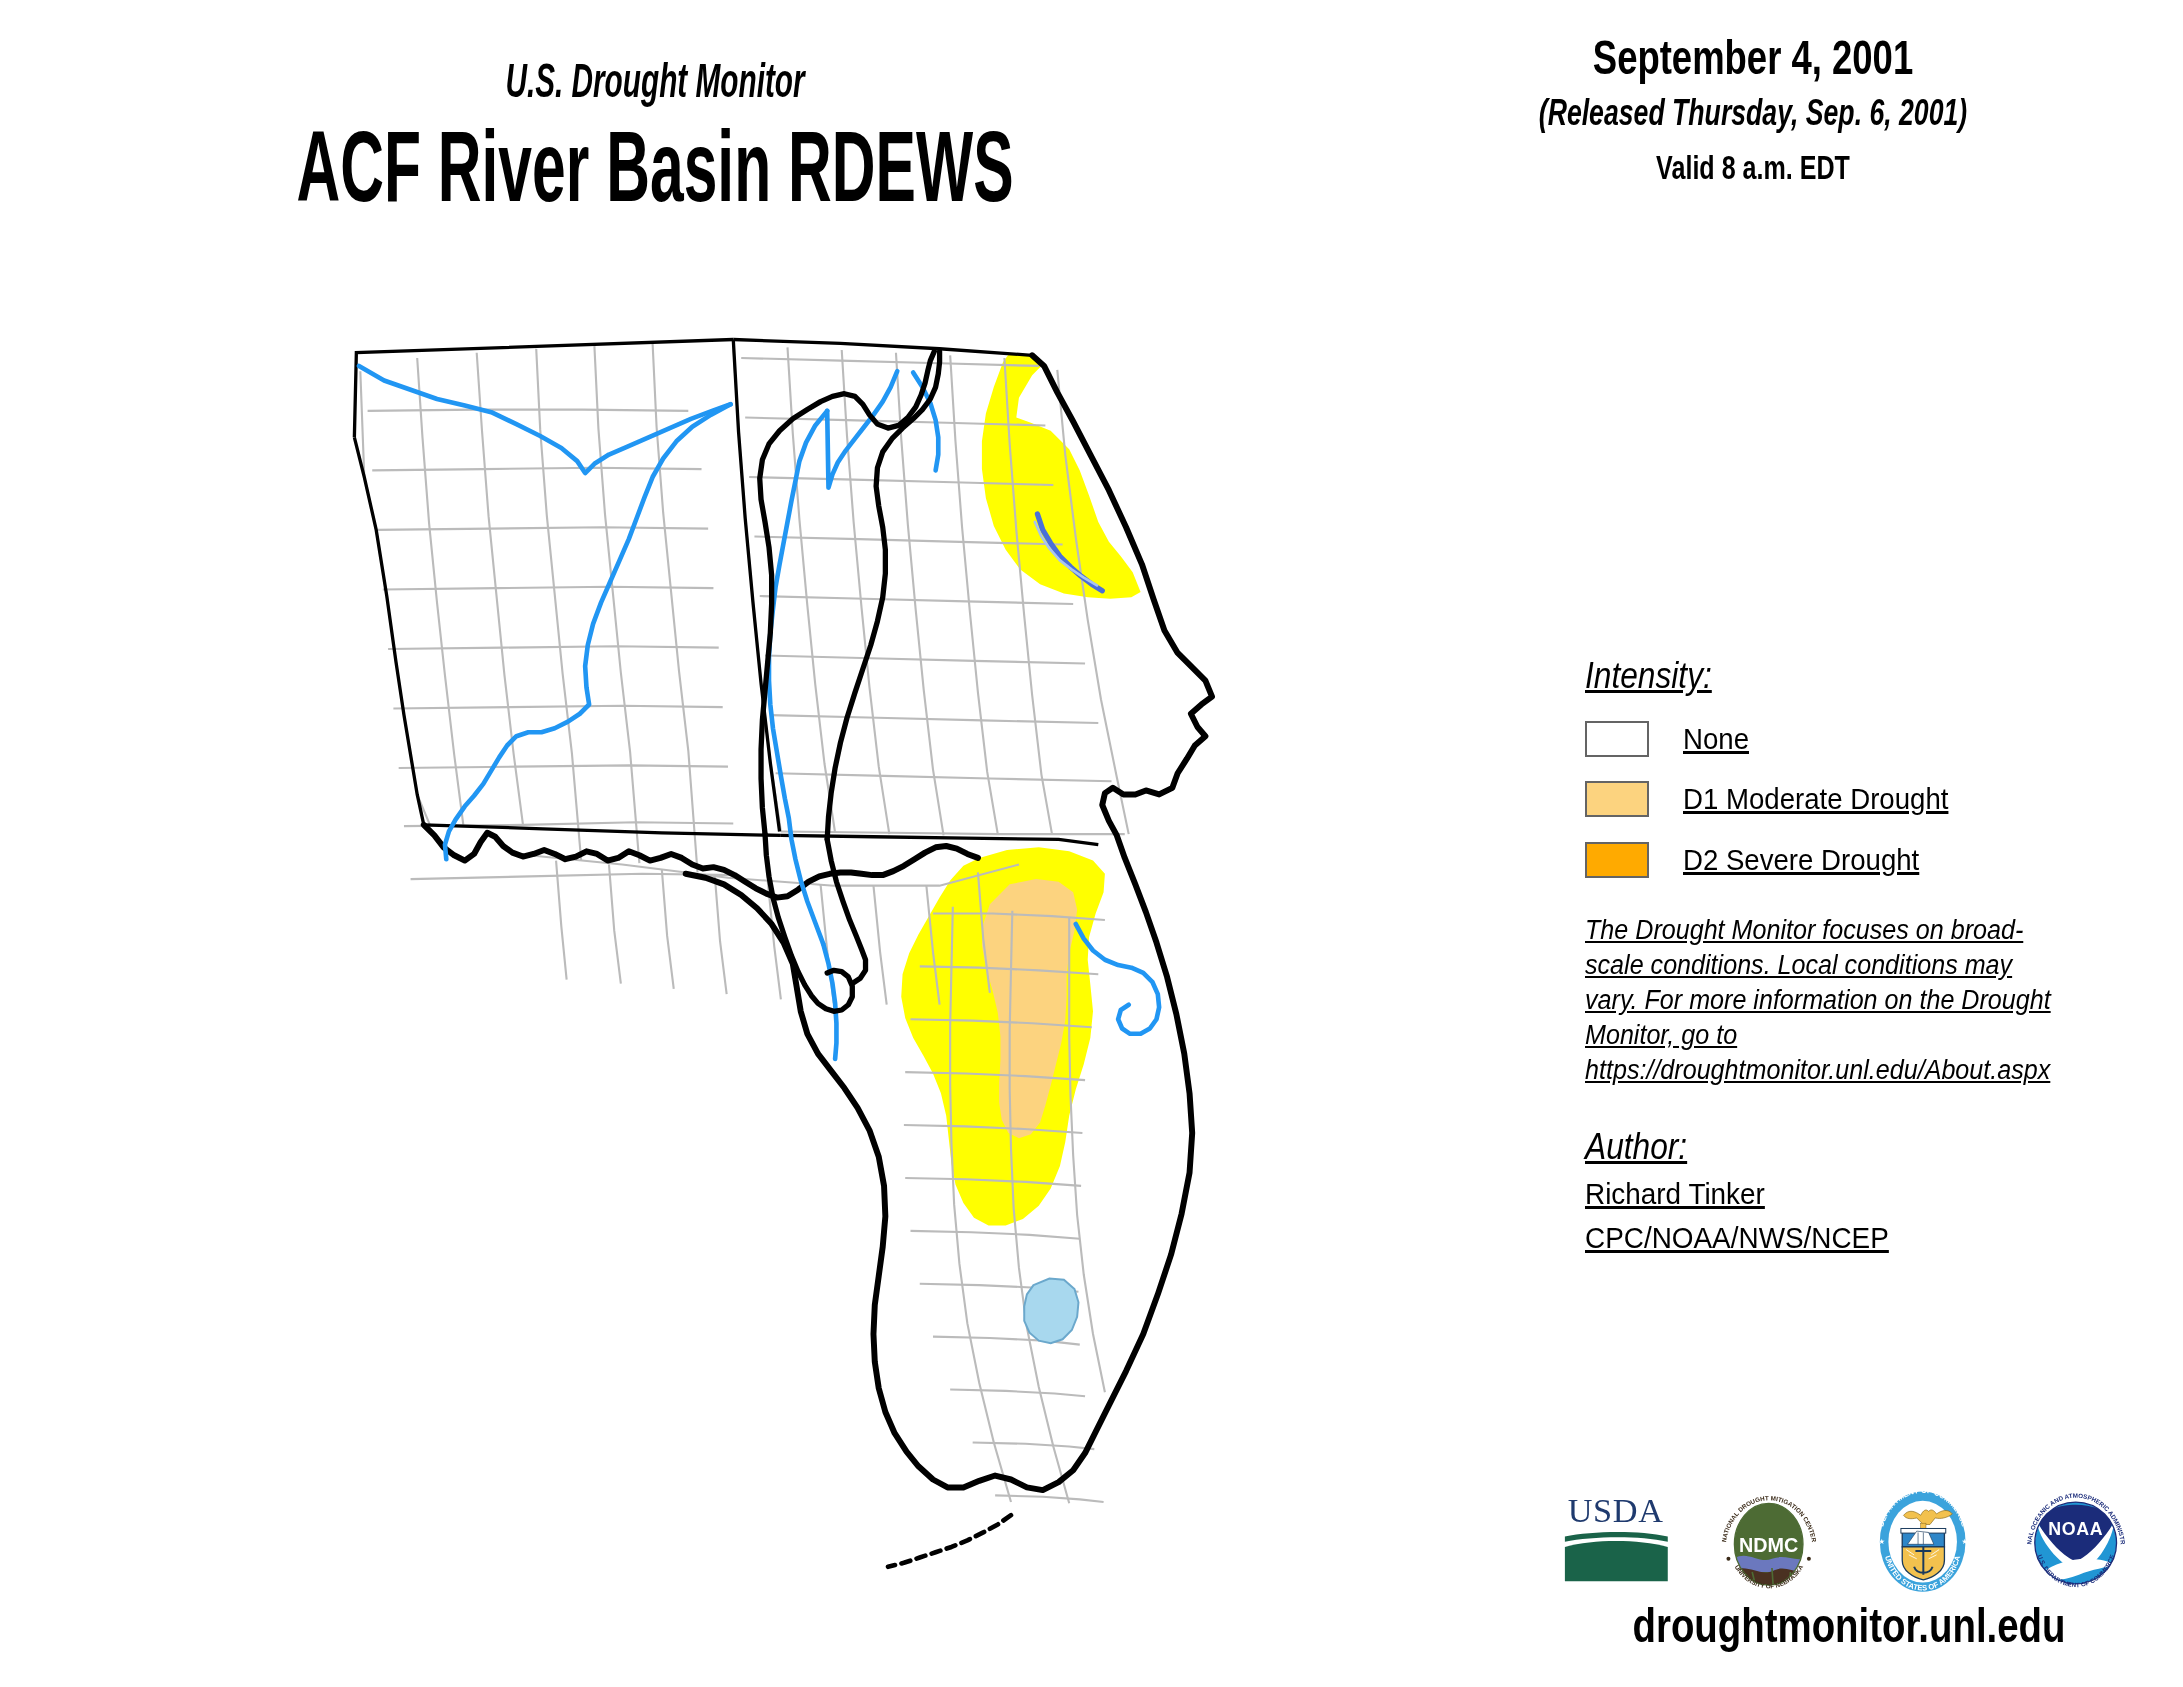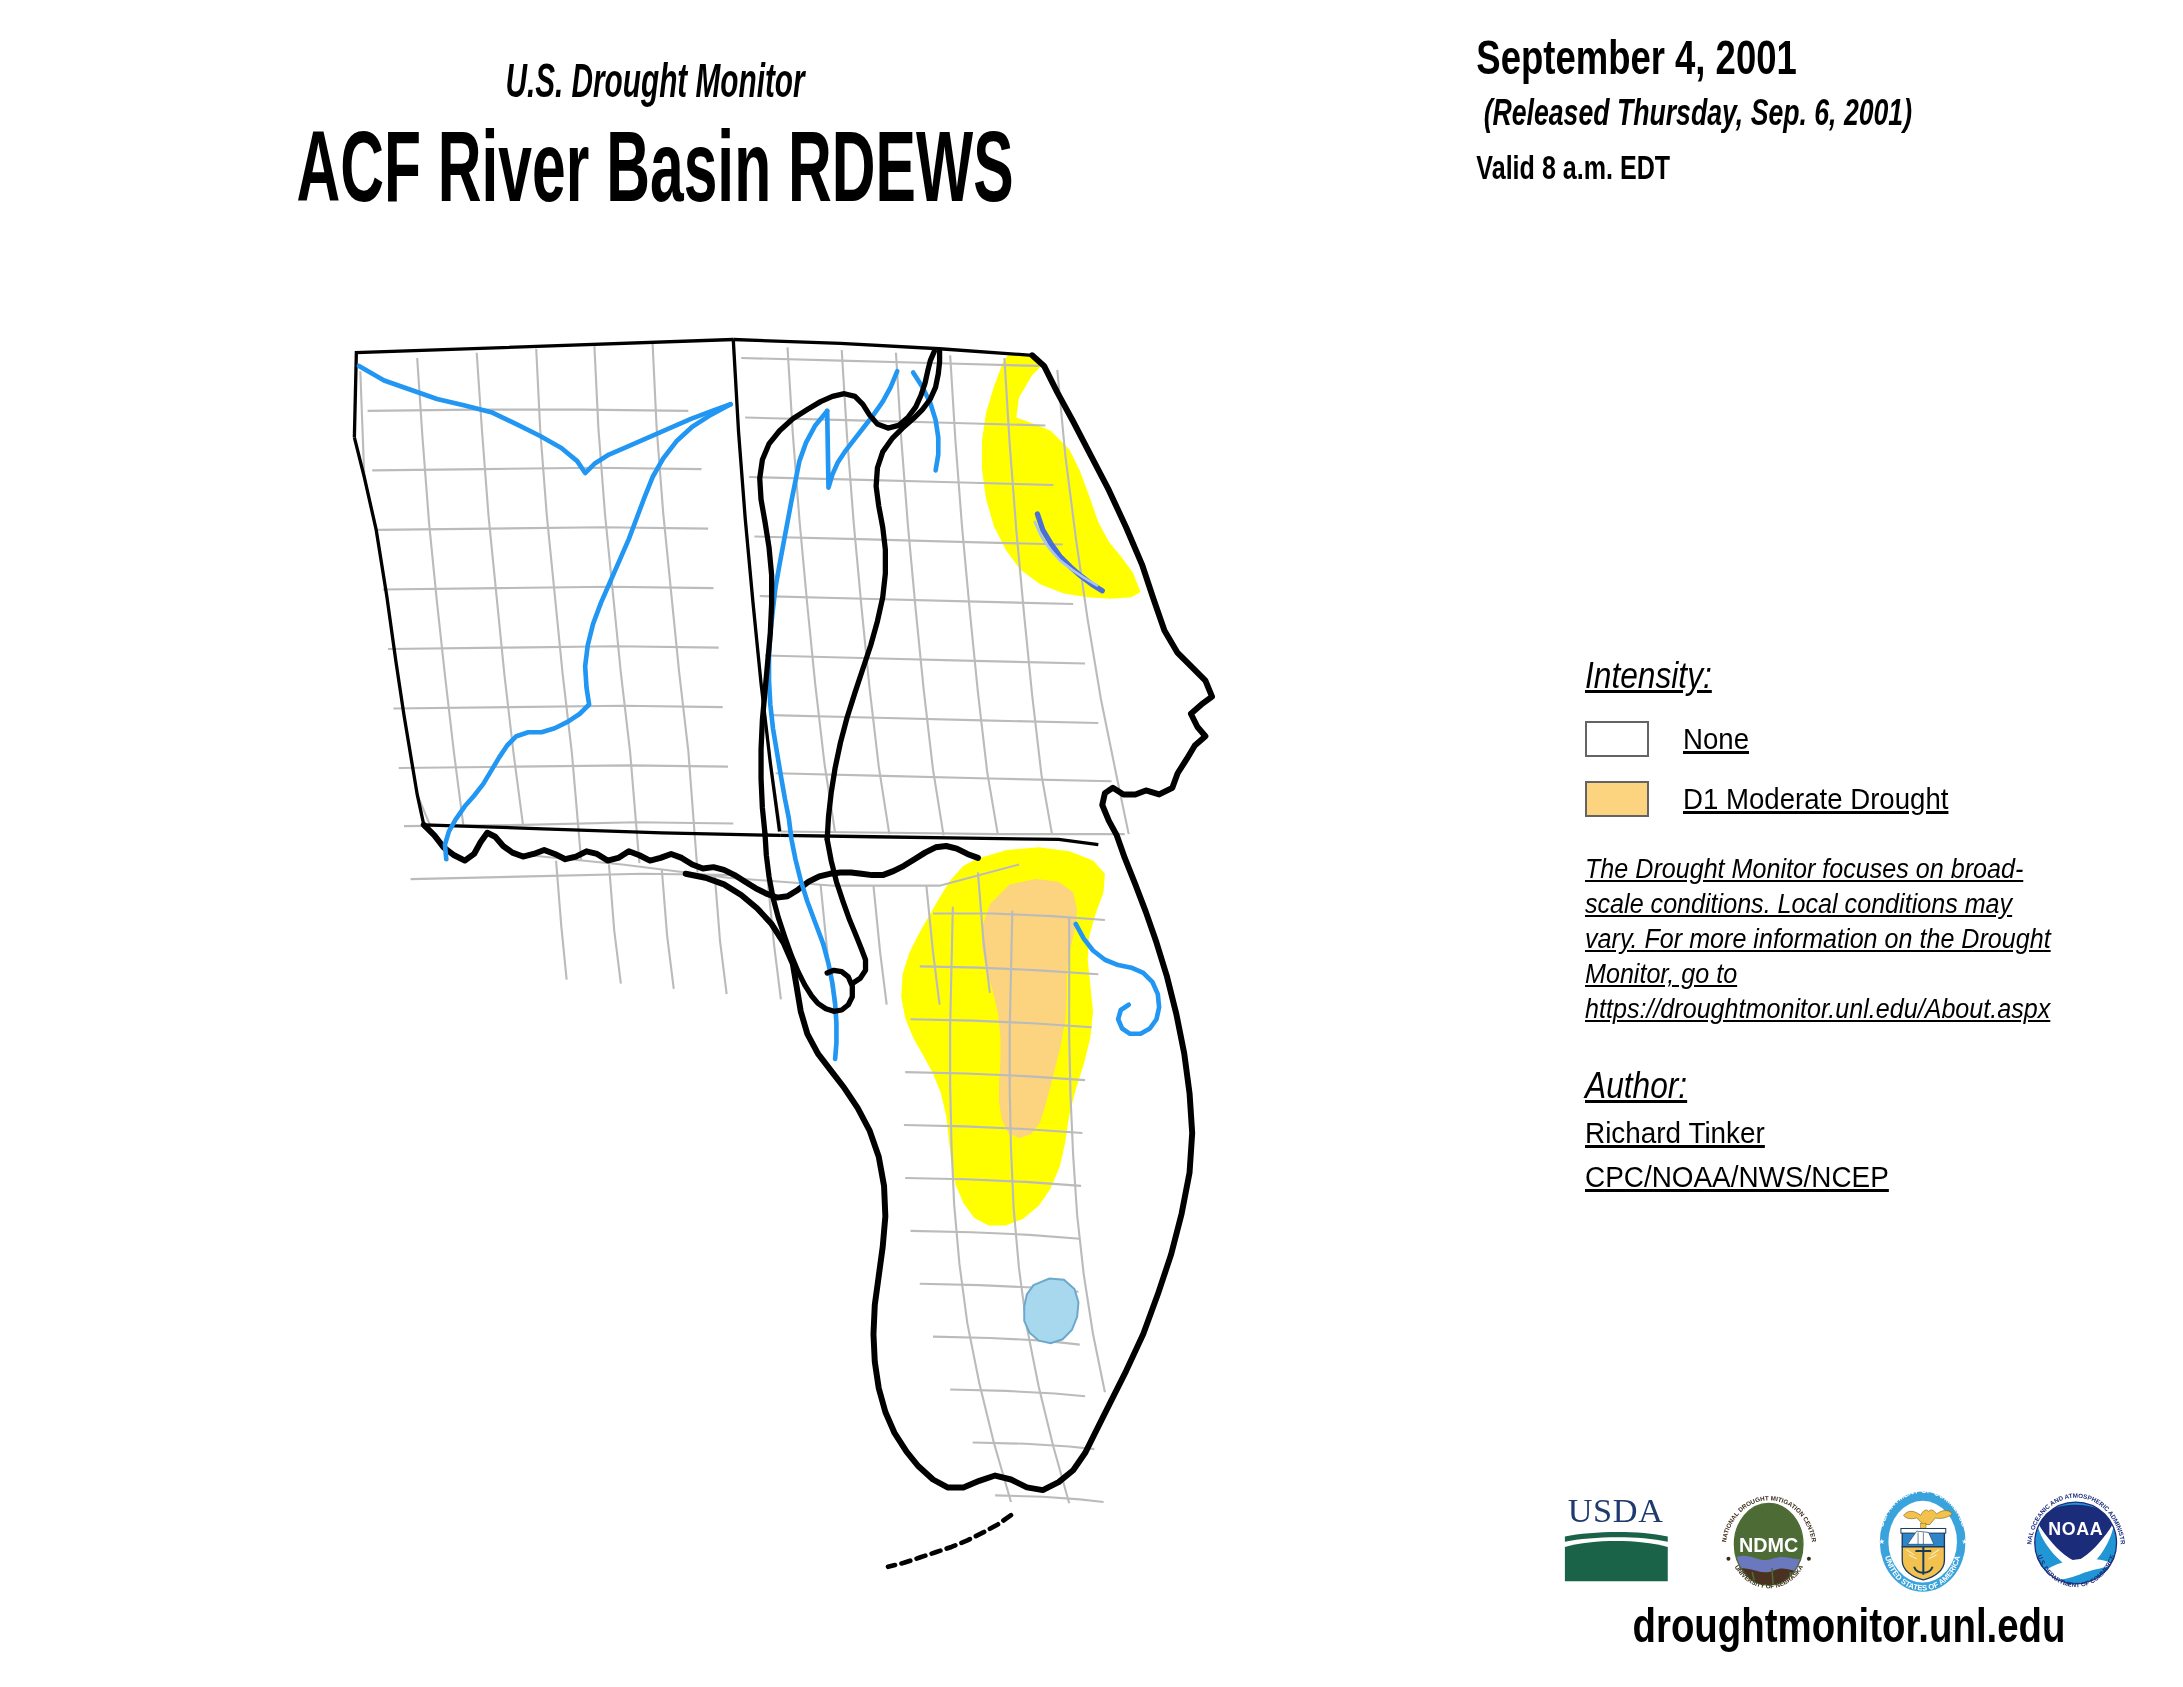--- a/index.html
+++ b/index.html
@@ -8,21 +8,21 @@
 
   
   #title-block{position:absolute;left:0;top:0;width:1310px;}
   .t-sub{position:absolute;left:0;top:53px;width:1310px;text-align:center;
          font-size:48px;font-weight:bold;font-style:italic;
          transform:scaleX(.62);transform-origin:50% 50%;letter-spacing:0;white-space:nowrap;}
   .t-main{position:absolute;left:0;top:116px;width:1310px;text-align:center;
           font-size:101px;font-weight:bold;line-height:1;
           transform:scaleX(.60);transform-origin:50% 50%;white-space:nowrap;}
 
-  #date-block{position:absolute;left:1389px;top:0;width:728px;text-align:left;}
+  #date-block{position:absolute;left:1389px;top:0;width:728px;text-align:center;}
   .d-main{font-size:48px;font-weight:bold;line-height:1.08;margin-top:32px;
           transform:scaleX(.76);transform-origin:50% 50%;white-space:nowrap;}
   .d-rel{font-size:36px;font-weight:bold;font-style:italic;line-height:1.1;margin-top:9.3px;
          transform:scaleX(.74);transform-origin:50% 50%;white-space:nowrap;}
   .d-valid{font-size:33px;font-weight:bold;line-height:1.1;margin-top:17px;
            transform:scaleX(.76);transform-origin:50% 50%;white-space:nowrap;}
 
   
   #map-panel{position:absolute;left:318px;top:331px;width:939px;height:1317px;}
   #map-svg{display:block;width:939px;height:1317px;}
@@ -314,20 +314,24 @@
   <div class="legend-title">Intensity:</div>
 
   <div class="legend-row">
     <span class="legend-swatch" style="background:#FFFFFF"></span>
     <span class="legend-label">None</span>
   </div>
   <div class="legend-row">
     <span class="legend-swatch" style="background:#FCD37F"></span>
     <span class="legend-label">D1 Moderate Drought</span>
   </div>
+  <div class="legend-row">
+    <span class="legend-swatch" style="background:#FFAA00"></span>
+    <span class="legend-label">D2 Severe Drought</span>
+  </div>
 
   <div class="disclaimer">The Drought Monitor focuses on broad-scale conditions. Local conditions may vary. For more information on the Drought Monitor, go to https://droughtmonitor.unl.edu/About.aspx</div>
 
   <div class="author-title">Author:</div>
   <div class="author-line">Richard Tinker</div>
   <div class="author-line">CPC/NOAA/NWS/NCEP</div>
 </div>
 
 <div id="logos">
 

